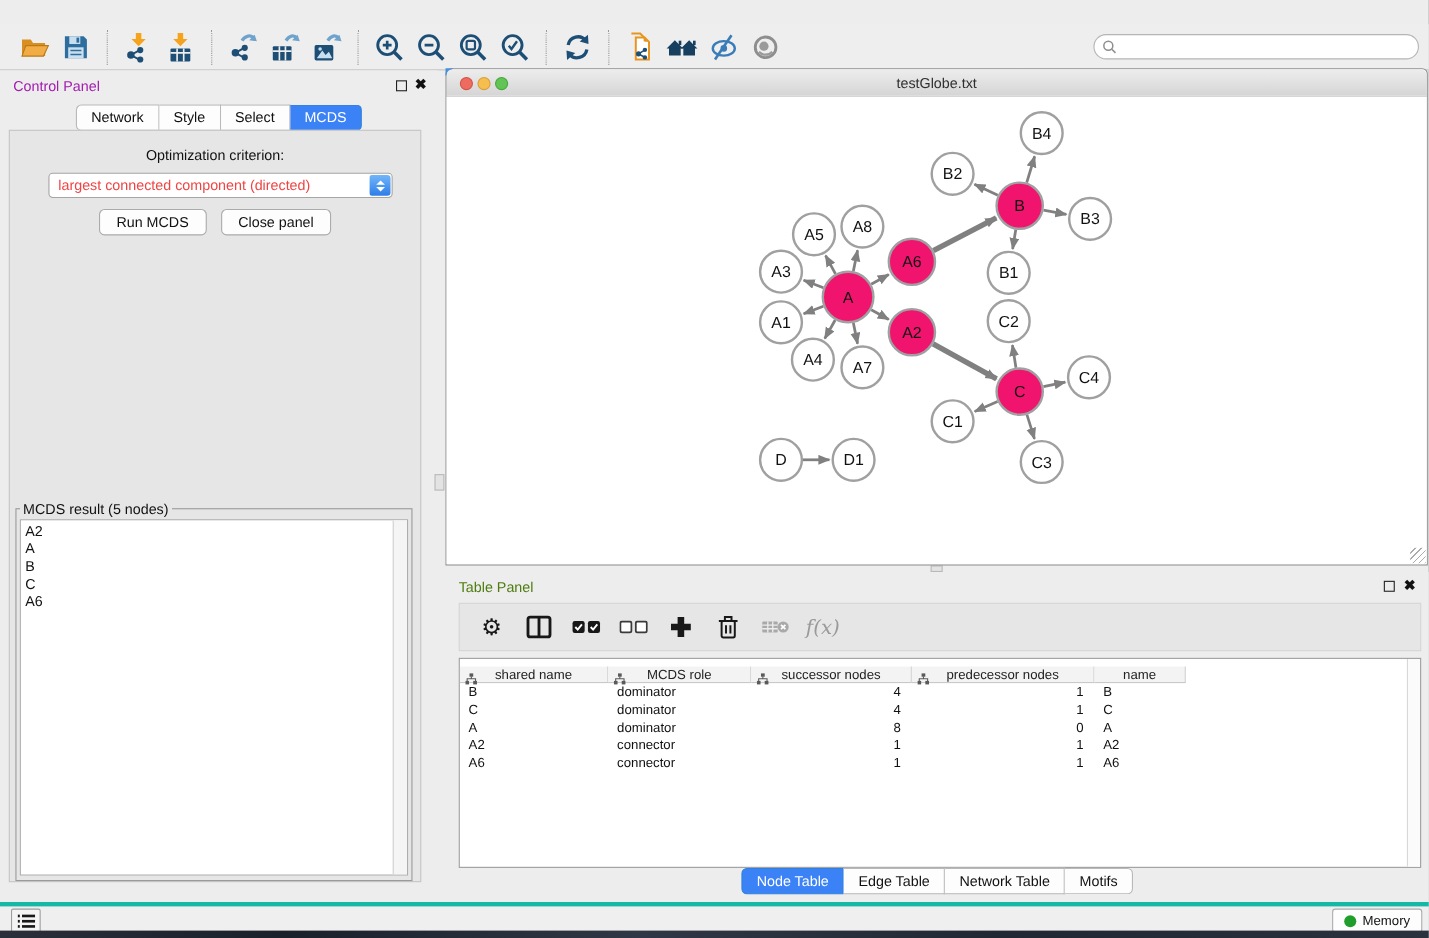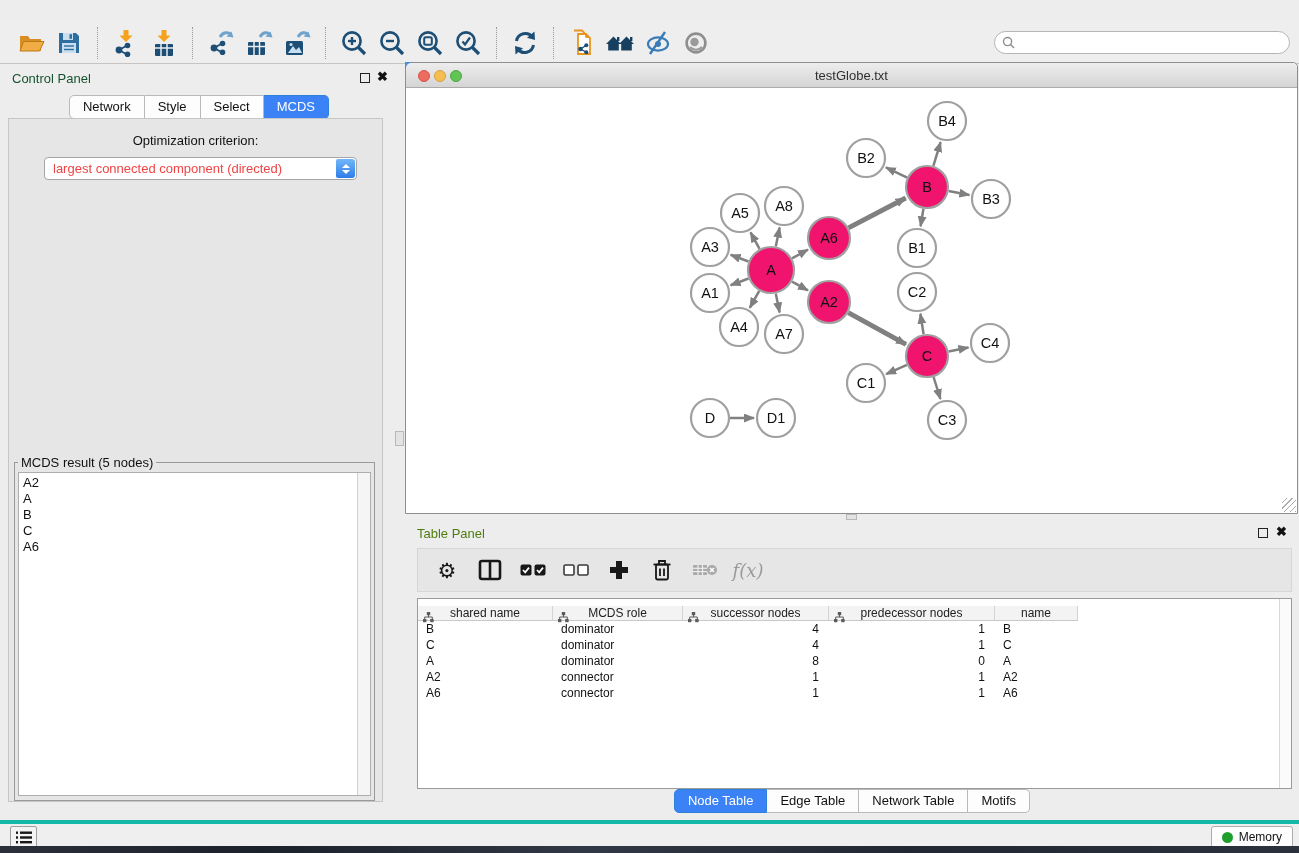--- a/index.html
+++ b/index.html
@@ -24,21 +24,21 @@
   .tbtn{width:30px;height:30px;margin:0 4px;display:flex;align-items:center;
     justify-content:center;flex:0 0 auto;}
   .sep{width:0;height:32px;border-left:1px dotted #9A9A9A;margin:0 9px;flex:0 0 auto;}
   .searchbox{margin-left:auto;margin-right:9px;width:296px;height:23px;
     background:#fff;border:1px solid #B5B5B5;border-radius:12px;
     display:flex;align-items:center;padding-left:7px;}
   .searchbox input{border:none;outline:none;flex:1;height:18px;font-size:12px;
     font-family:"Liberation Sans",sans-serif;background:transparent;margin-left:4px;}
   
   .cpanel{position:absolute;left:0;top:64px;width:398px;height:756px;background:#EDEDED;}
-  .cpanel .hdr{position:absolute;left:12px;top:7px;font-size:13px;color:#14532d;}
+  .cpanel .hdr{position:absolute;left:12px;top:7px;font-size:13px;color:#a21caf;}
   .float-ico{position:absolute;top:9px;width:10px;height:10px;border:1.5px solid #222;}
   .close-ico{position:absolute;top:5px;font-size:13px;font-weight:bold;color:#111;cursor:default;}
   .cpanel .float-ico{right:28px;} .cpanel .close-ico{right:10px;}
   .tabs{display:flex;justify-content:center;}
   .cpanel .tabs{position:absolute;left:0;right:0;top:31px;}
   .tab{background:#FDFDFD;border:1px solid #B9B9B9;border-left:none;
     font-size:13px;color:#111;padding:3px 13px 4px;cursor:default;}
   .tab:first-child{border-left:1px solid #B9B9B9;border-radius:5px 0 0 5px;}
   .tab:last-child{border-radius:0 5px 5px 0;}
   .tab.active{background:#3b82f6;border-color:#2F82DC;color:#fff;}
@@ -305,20 +305,24 @@
       </div>
     <div class="cp-content">
       <div class="opt-label">Optimization criterion:</div>
       <div class="combo">
         <span>largest connected component (directed)</span>
         <span class="stepper">
             <i class="up"></i>
             <i class="dn"></i>
           </span>
       </div>
+      <div class="btnrow">
+        <button class="pbtn">Run MCDS</button>
+        <button class="pbtn">Close panel</button>
+      </div>
       <fieldset class="result">
         <legend>MCDS result (5 nodes)</legend>
         <div class="listbox">
           <ul id="mcds-list">
               <li>A2</li>
               <li>A</li>
               <li>B</li>
               <li>C</li>
               <li>A6</li>
             </ul>

